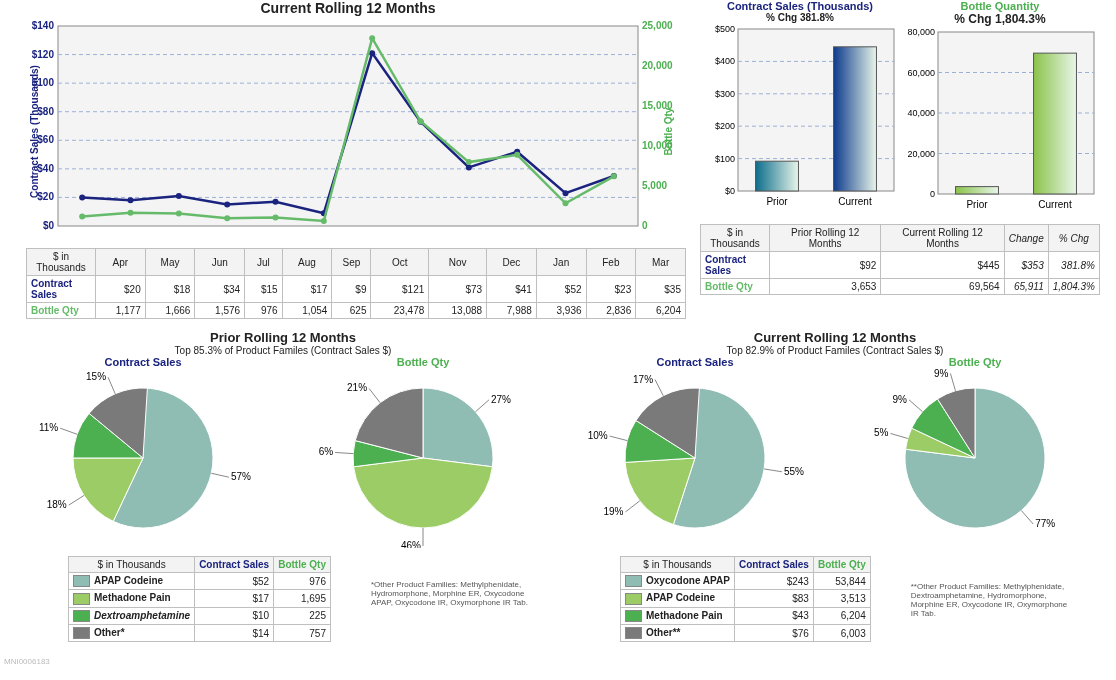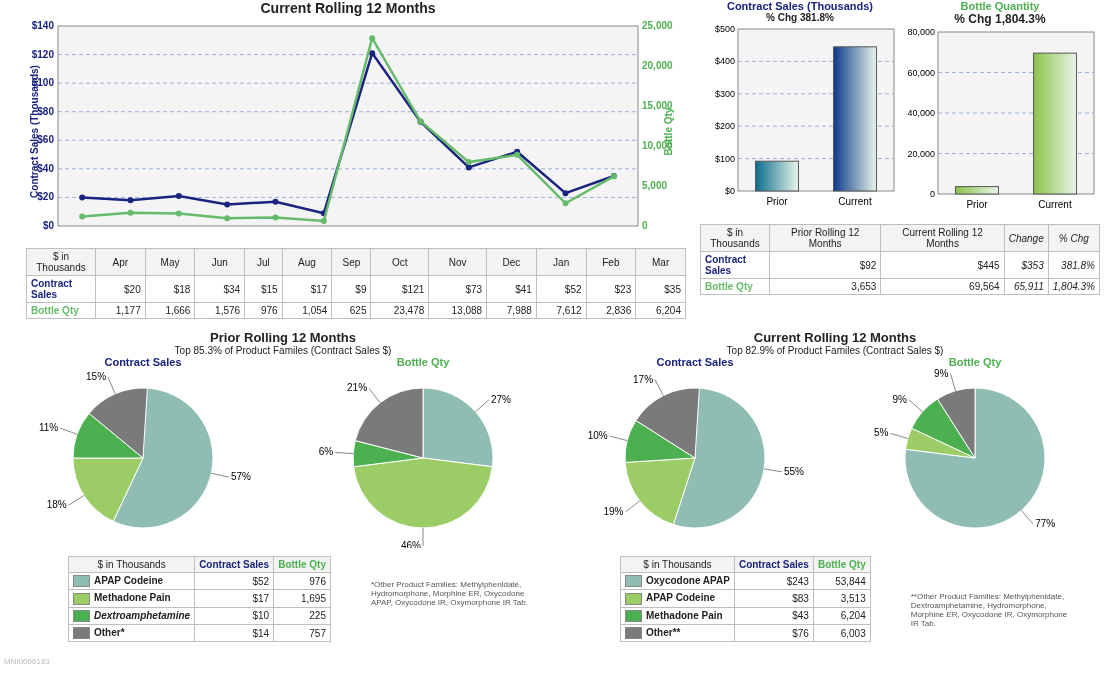--- a/index.html
+++ b/index.html
@@ -118,21 +118,21 @@
             <td class="rowhead" style="color:#66bb6a">Bottle Qty</td>
             <td class="right">1,177</td>
             <td class="right">1,666</td>
             <td class="right">1,576</td>
             <td class="right">976</td>
             <td class="right">1,054</td>
             <td class="right">625</td>
             <td class="right">23,478</td>
             <td class="right">13,088</td>
             <td class="right">7,988</td>
-            <td class="right">7,612</td>
+            <td class="right">3,936</td>
             <td class="right">2,836</td>
             <td class="right">6,204</td>
           </tr>
   </tbody>
       </table>
 </div>
 
 <div style="position:absolute; left:700px; top:0; width:408px;">
   <div style="display:flex;">
     <div style="width:200px;">
@@ -354,19 +354,19 @@
               <td class="right">$43</td>
               <td class="right">6,204</td>
             </tr>
             <tr>
               <td class="rowhead" style="text-align:left;"><span class="legend-box" style="background:#7a7a7a"></span>Other**</td>
               <td class="right">$76</td>
               <td class="right">6,003</td>
             </tr>
           </tbody>
         </table>
-    <div class="footnote" style="margin-left:40px; margin-top:40px; width:160px;">**Other Product Families: Methylphenidate, Dextroamphetamine, Hydromorphone, Morphine ER, Oxycodone IR, Oxymorphone IR Tab.</div>
+    <div class="footnote" style="margin-left:40px; margin-top:30px; width:160px;">**Other Product Families: Methylphenidate, Dextroamphetamine, Hydromorphone, Morphine ER, Oxycodone IR, Oxymorphone IR Tab.</div>
   </div>
 </div>
 
 <div class="footnote" style="position:absolute; left:4px; bottom:2px; color:#bbb;">MNI0006183</div>
 
 </div>
 
 </body></html>

